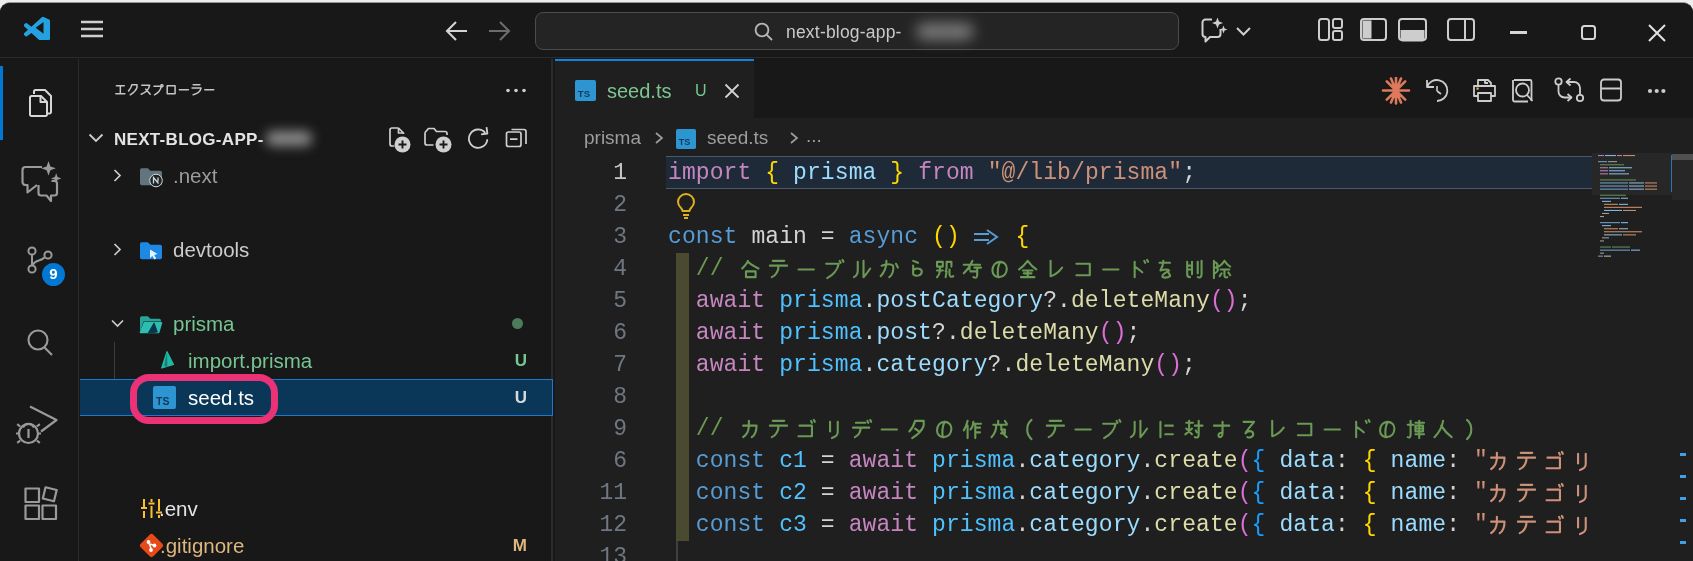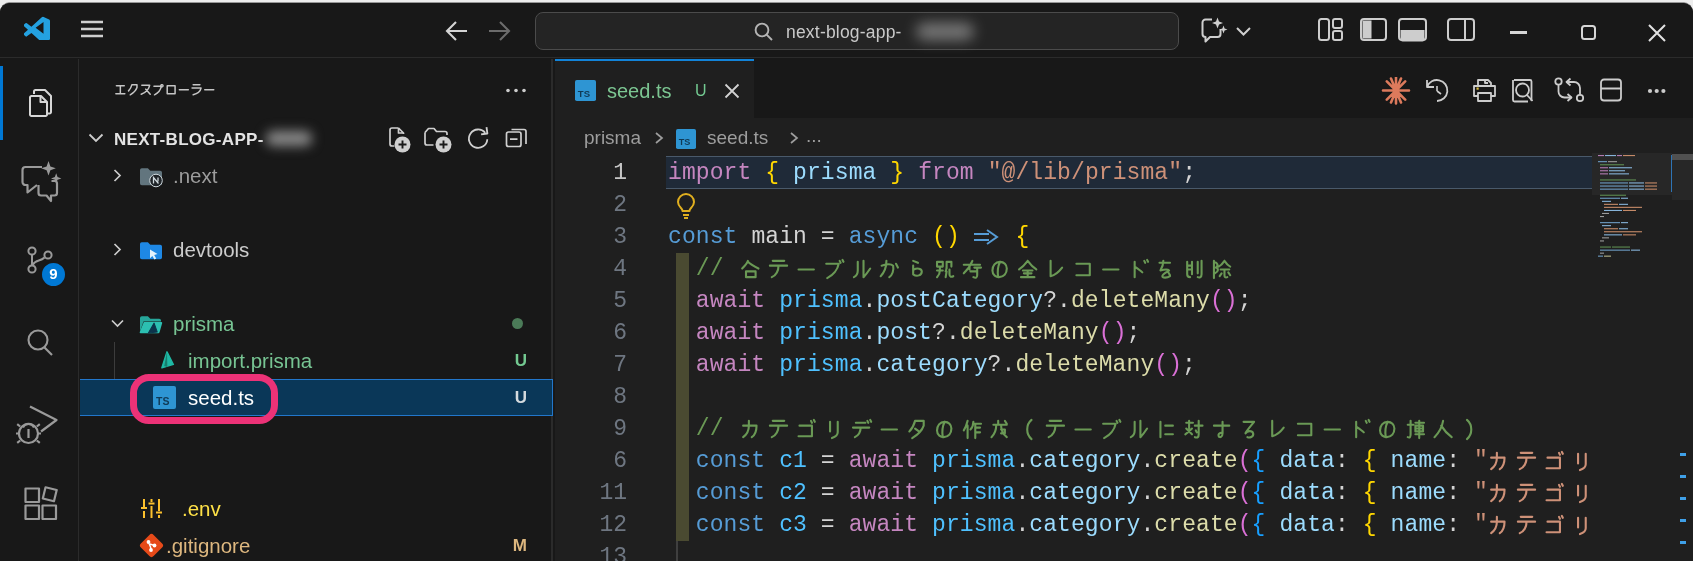--- a/index.html
+++ b/index.html
@@ -210,33 +210,33 @@
         </svg>
         <div class="tlabel" style="left:108px;color:#ffffff">seed.ts</div>
         <div class="badge" style="color:#d4dade">U</div>
       </div>
 <div class="trow" style="left:0;top:333px">
         <svg class="abs" style="left:60px;top:7px" width="23" height="23" viewBox="0 0 23 23">
           <g stroke="#fbc02d" stroke-width="2" fill="none">
             <path d="M4 2 v8 M4 14 v7 M11.5 2 v3 M11.5 9 v12 M19 2 v12 M19 18 v3 M1 11 h6 M8.5 6.5 h6 M16 15.5 h6"></path>
           </g>
         </svg>
-        <div class="tlabel" style="left:102px;color:#fde047">.env</div>
+        <div class="tlabel" style="left:79px;color:#e5e5e5">.env</div>
       </div>
 <div class="trow" style="left:0;top:370px">
         <svg class="abs" style="left:59px;top:6px" width="25" height="25" viewBox="0 0 25 25">
           <rect x="3.5" y="3.5" width="18" height="18" rx="3" transform="rotate(45 12.5 12.5)" fill="#e64a19"></rect>
           <g fill="#fff">
             <circle cx="9.5" cy="9" r="1.9"></circle>
             <circle cx="15.5" cy="12.5" r="1.9"></circle>
             <circle cx="12" cy="17" r="1.9"></circle>
           </g>
           <path d="M10 10.5 c1 2 2 3.5 2 6 M11 11 l3.2 1.2" stroke="#fff" stroke-width="1.4" fill="none"></path>
         </svg>
-        <div class="tlabel" style="left:86px;color:#ddb77f">.gitignore</div>
+        <div class="tlabel" style="left:80px;color:#ddb77f">.gitignore</div>
         <div class="badge" style="color:#ddb77f">M</div>
       </div>
 </div>
 <div class="abs" style="left:114px;top:339px;width:1px;height:37px;background:#3c3c3c"></div>
 <div class="abs" style="left:130px;top:371px;width:148px;height:50px;border:7px solid #ec3277;border-radius:19px"></div>
 <div class="abs" style="left:555px;top:56px;width:1138px;height:505px;background:#1f1f1f"></div>
 <div class="abs" style="left:555px;top:56px;width:1138px;height:59px;background:#181818"></div>
 <div class="abs" style="left:555px;top:56px;width:199px;height:59px;background:#1f1f1f;border-top:2.5px solid #1283d8"></div>
 <svg class="abs" style="left:575px;top:77px" width="21" height="21" viewBox="0 0 23 23">
       <rect width="23" height="23" rx="2" fill="#2e95d3"></rect>

